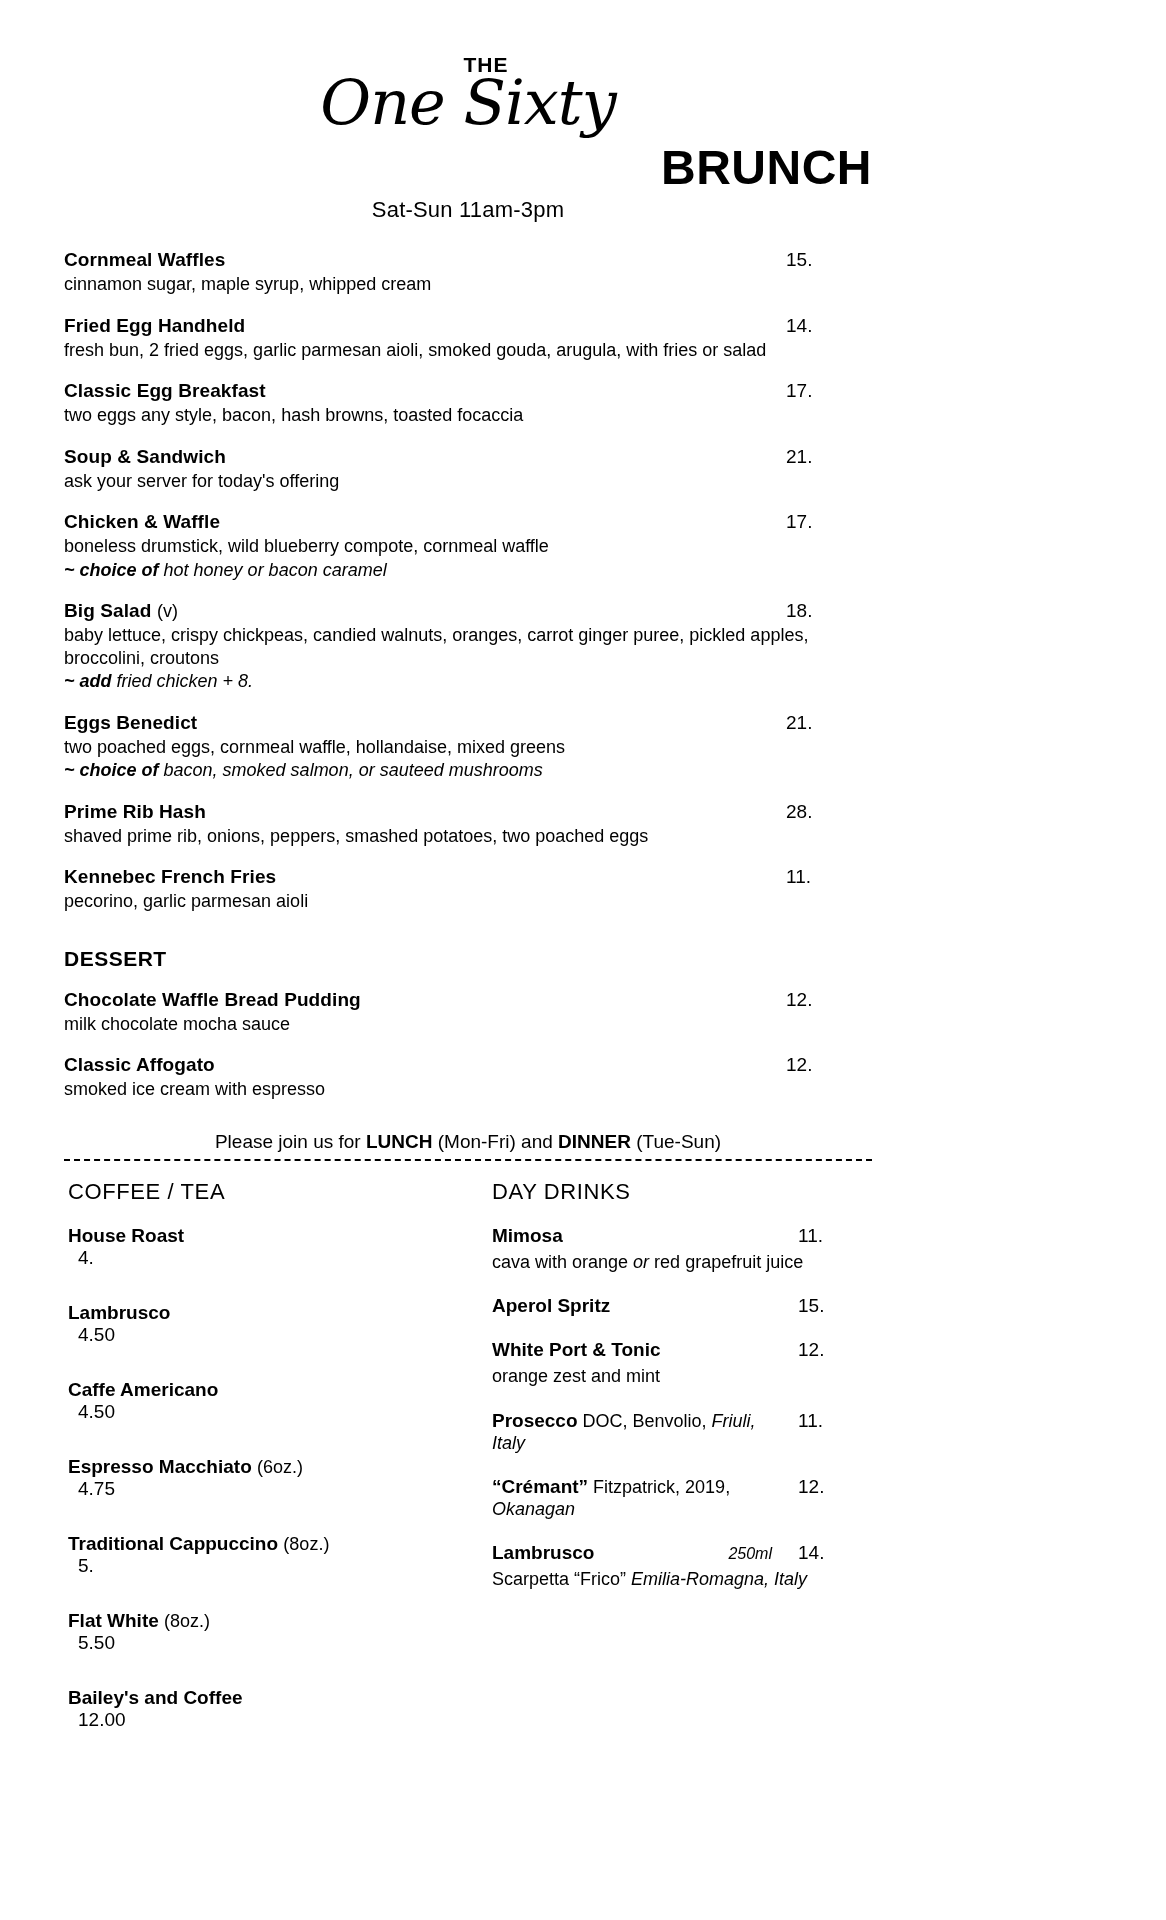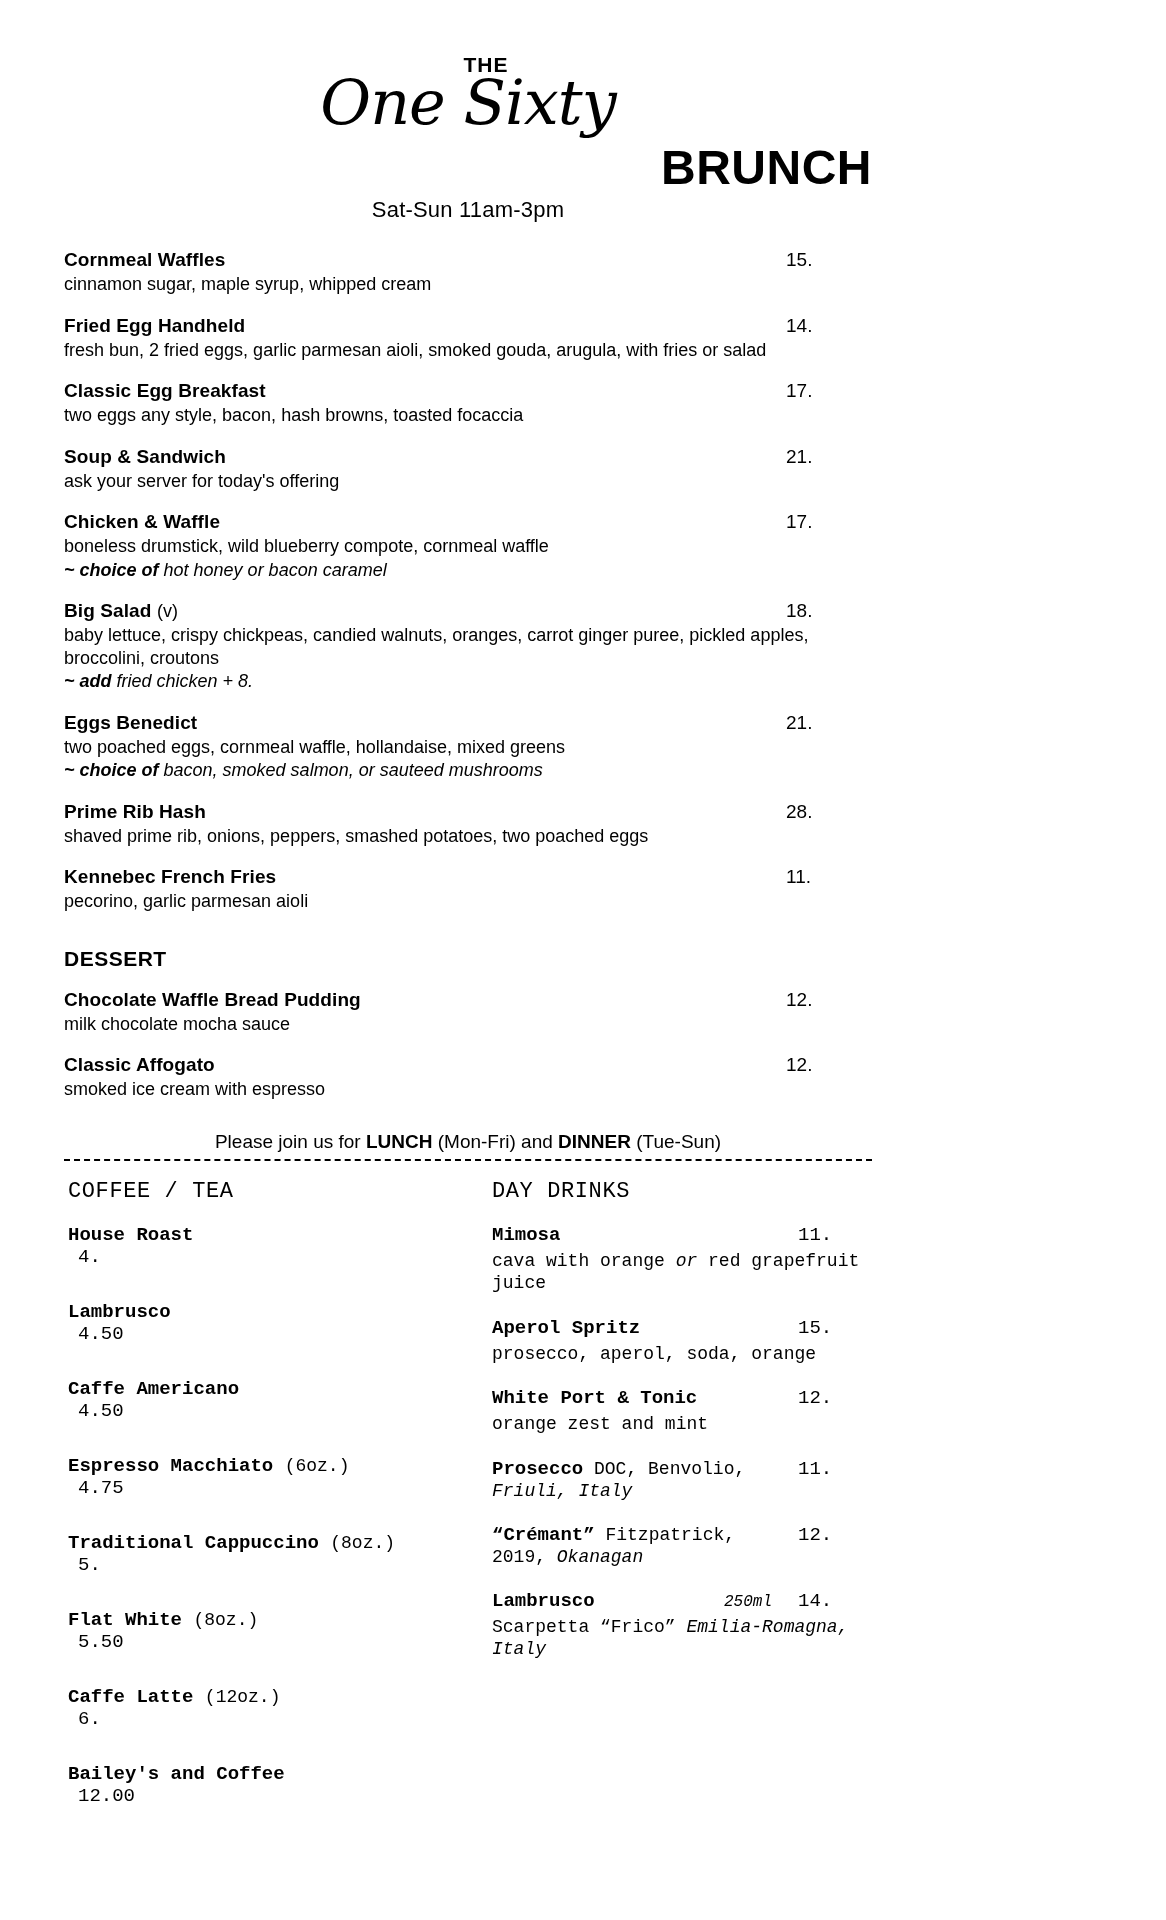--- a/index.html
+++ b/index.html
@@ -126,21 +126,20 @@
     border: 0;
     border-top: 2px dashed #000;
     margin: 4px 0 18px 0;
   }
 
   
   .drinks {
     display: flex;
     gap: 40px;
     margin-top: 8px;
-    font-family: Liberation Mono, monospace;
   }
   .drinks-col { flex: 1 1 0; }
   .col-title {
     font-size: 22px;
     letter-spacing: 0.6px;
     margin-bottom: 20px;
     padding-left: 4px;
   }
   .drink-row {
     display: flex;
@@ -358,25 +357,20 @@
         <span class="drink-spacer"></span>
         <span class="drink-price">5.</span>
       </div>
 
       <div class="drink-row coffee-row">
         <span class="drink-name"><span>Flat White</span> <span class="plain">(8oz.)</span></span>
         <span class="drink-spacer"></span>
         <span class="drink-price">5.50</span>
       </div>
 
-      <div class="drink-row coffee-row">
-        <span class="drink-name"><span>Caffe Latte</span> <span class="plain">(12oz.)</span></span>
-        <span class="drink-spacer"></span>
-        <span class="drink-price">6.</span>
-      </div>
 
       <div class="drink-row coffee-row">
         <span class="drink-name"><span>Bailey's and Coffee</span> <span class="plain"></span></span>
         <span class="drink-spacer"></span>
         <span class="drink-price">12.00</span>
       </div>
     </div>
 
     <div class="drinks-col">
       <div class="col-title">DAY DRINKS</div>
@@ -389,21 +383,20 @@
         </div>
         <div class="drink-desc"><span>cava with orange </span><span class="ital">or</span><span> red grapefruit juice</span></div>
       </div>
 
       <div class="drink-block">
         <div class="drink-row">
           <span class="drink-name">Aperol Spritz</span>
           <span class="drink-spacer"></span>
           <span class="drink-price">15.</span>
         </div>
-        <div class="drink-desc">prosecco, aperol, soda, orange</div>
       </div>
 
       <div class="drink-block">
         <div class="drink-row">
           <span class="drink-name">White Port &amp; Tonic</span>
           <span class="drink-spacer"></span>
           <span class="drink-price">12.</span>
         </div>
         <div class="drink-desc">orange zest and mint</div>
       </div>

